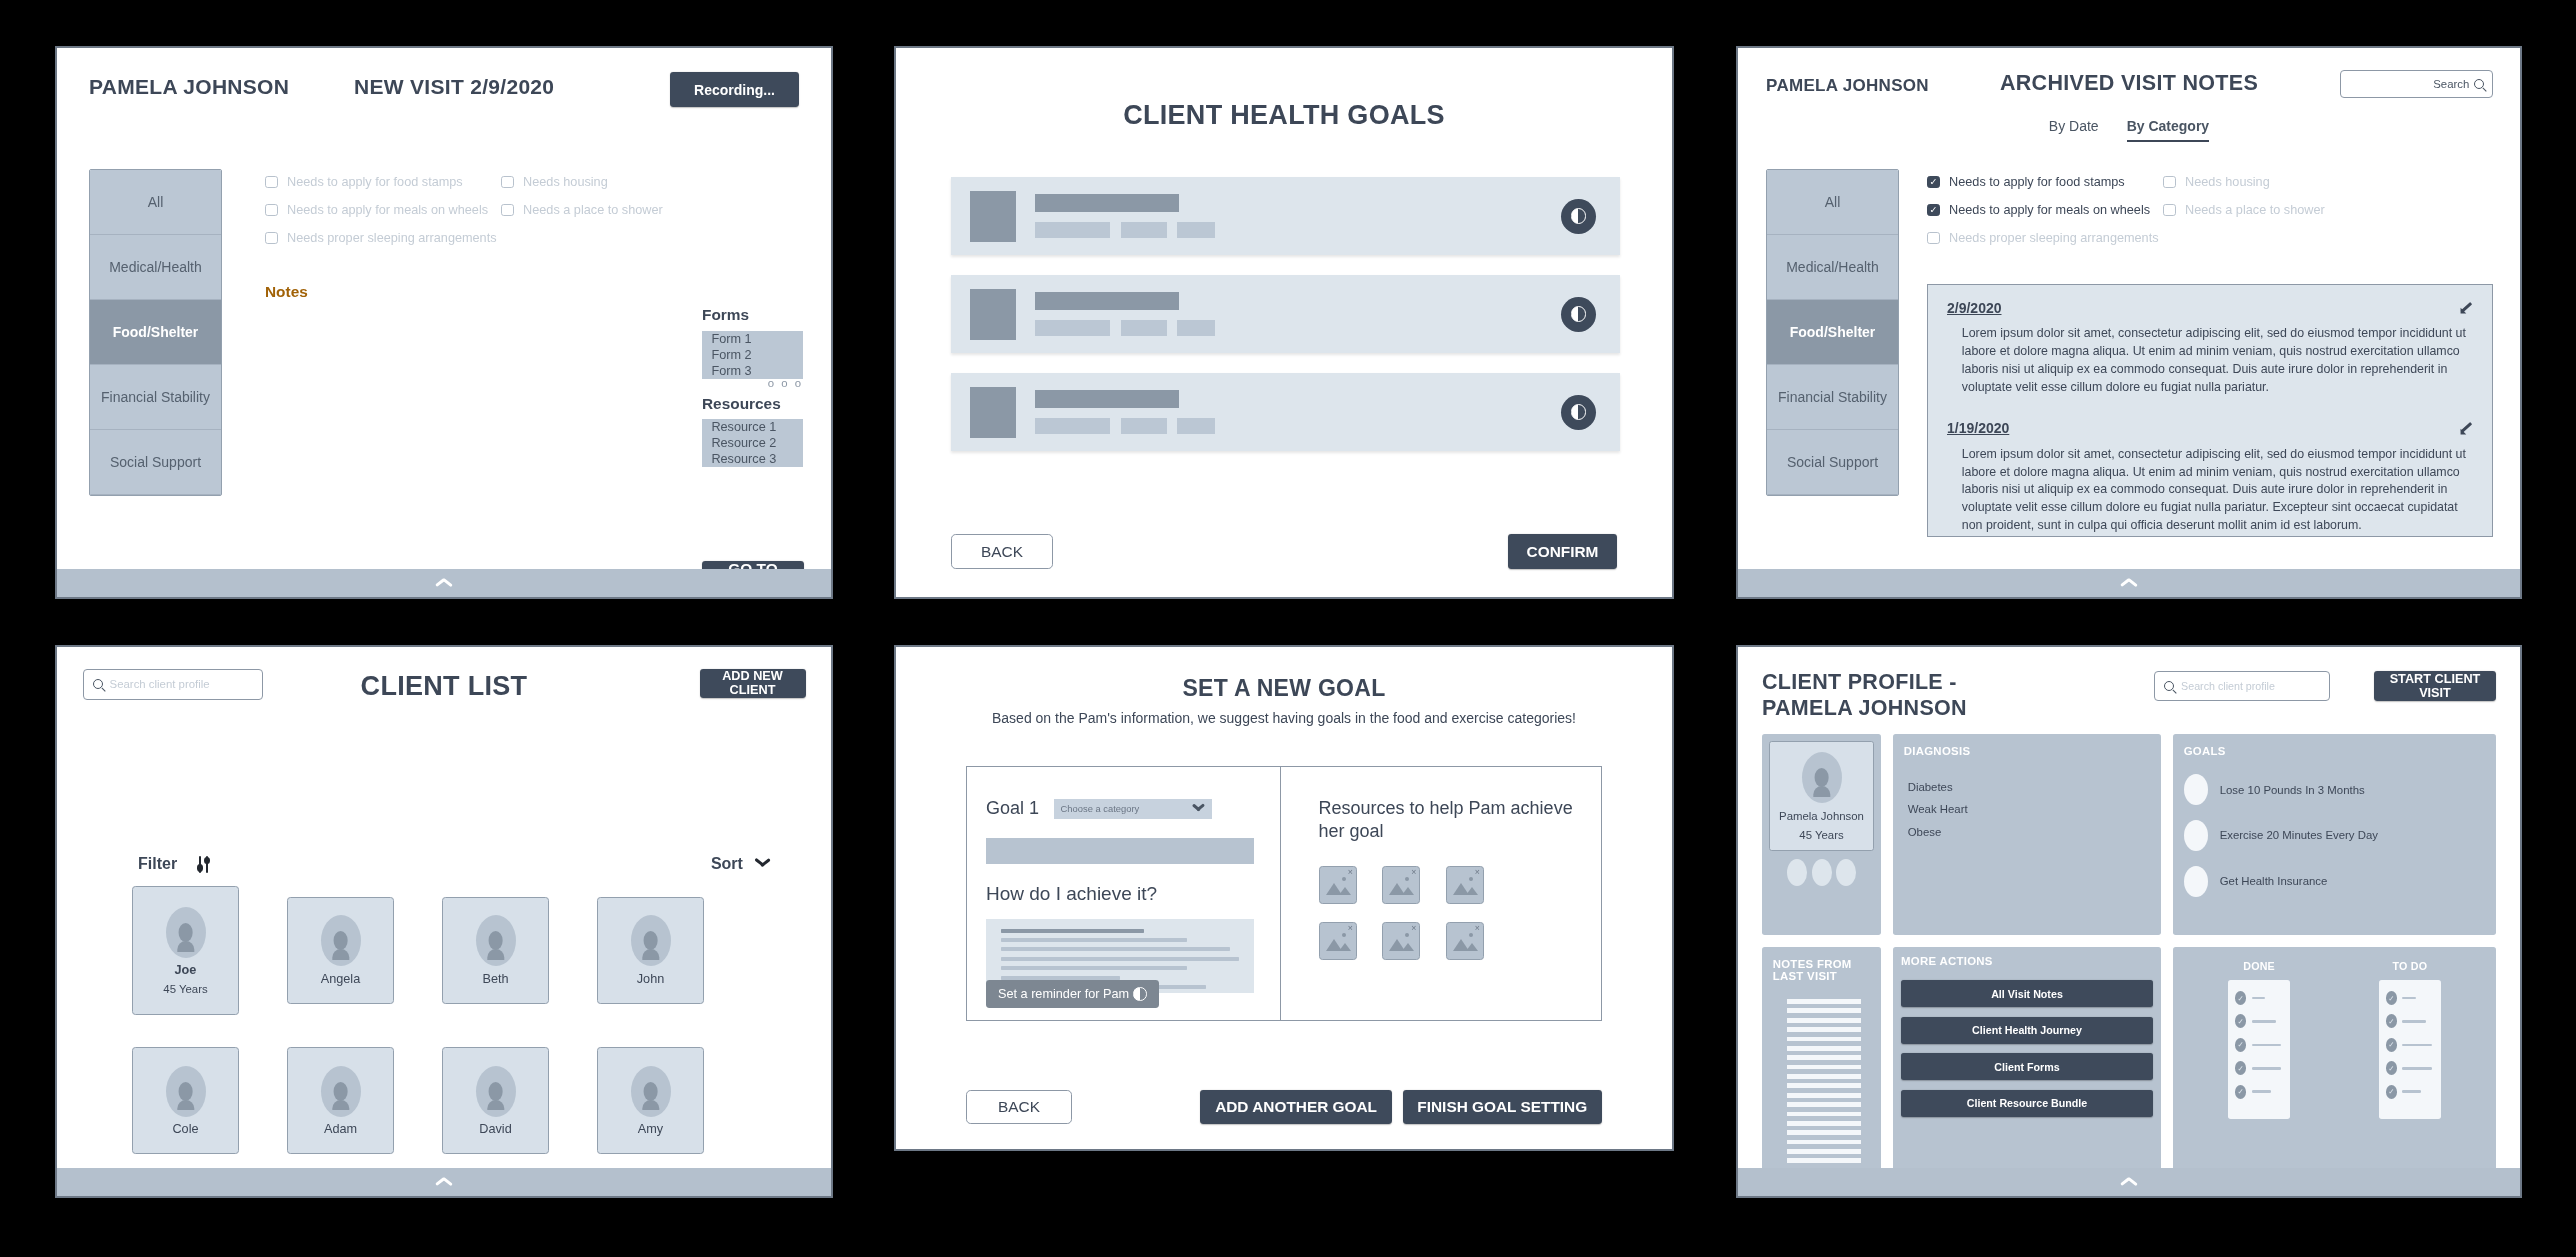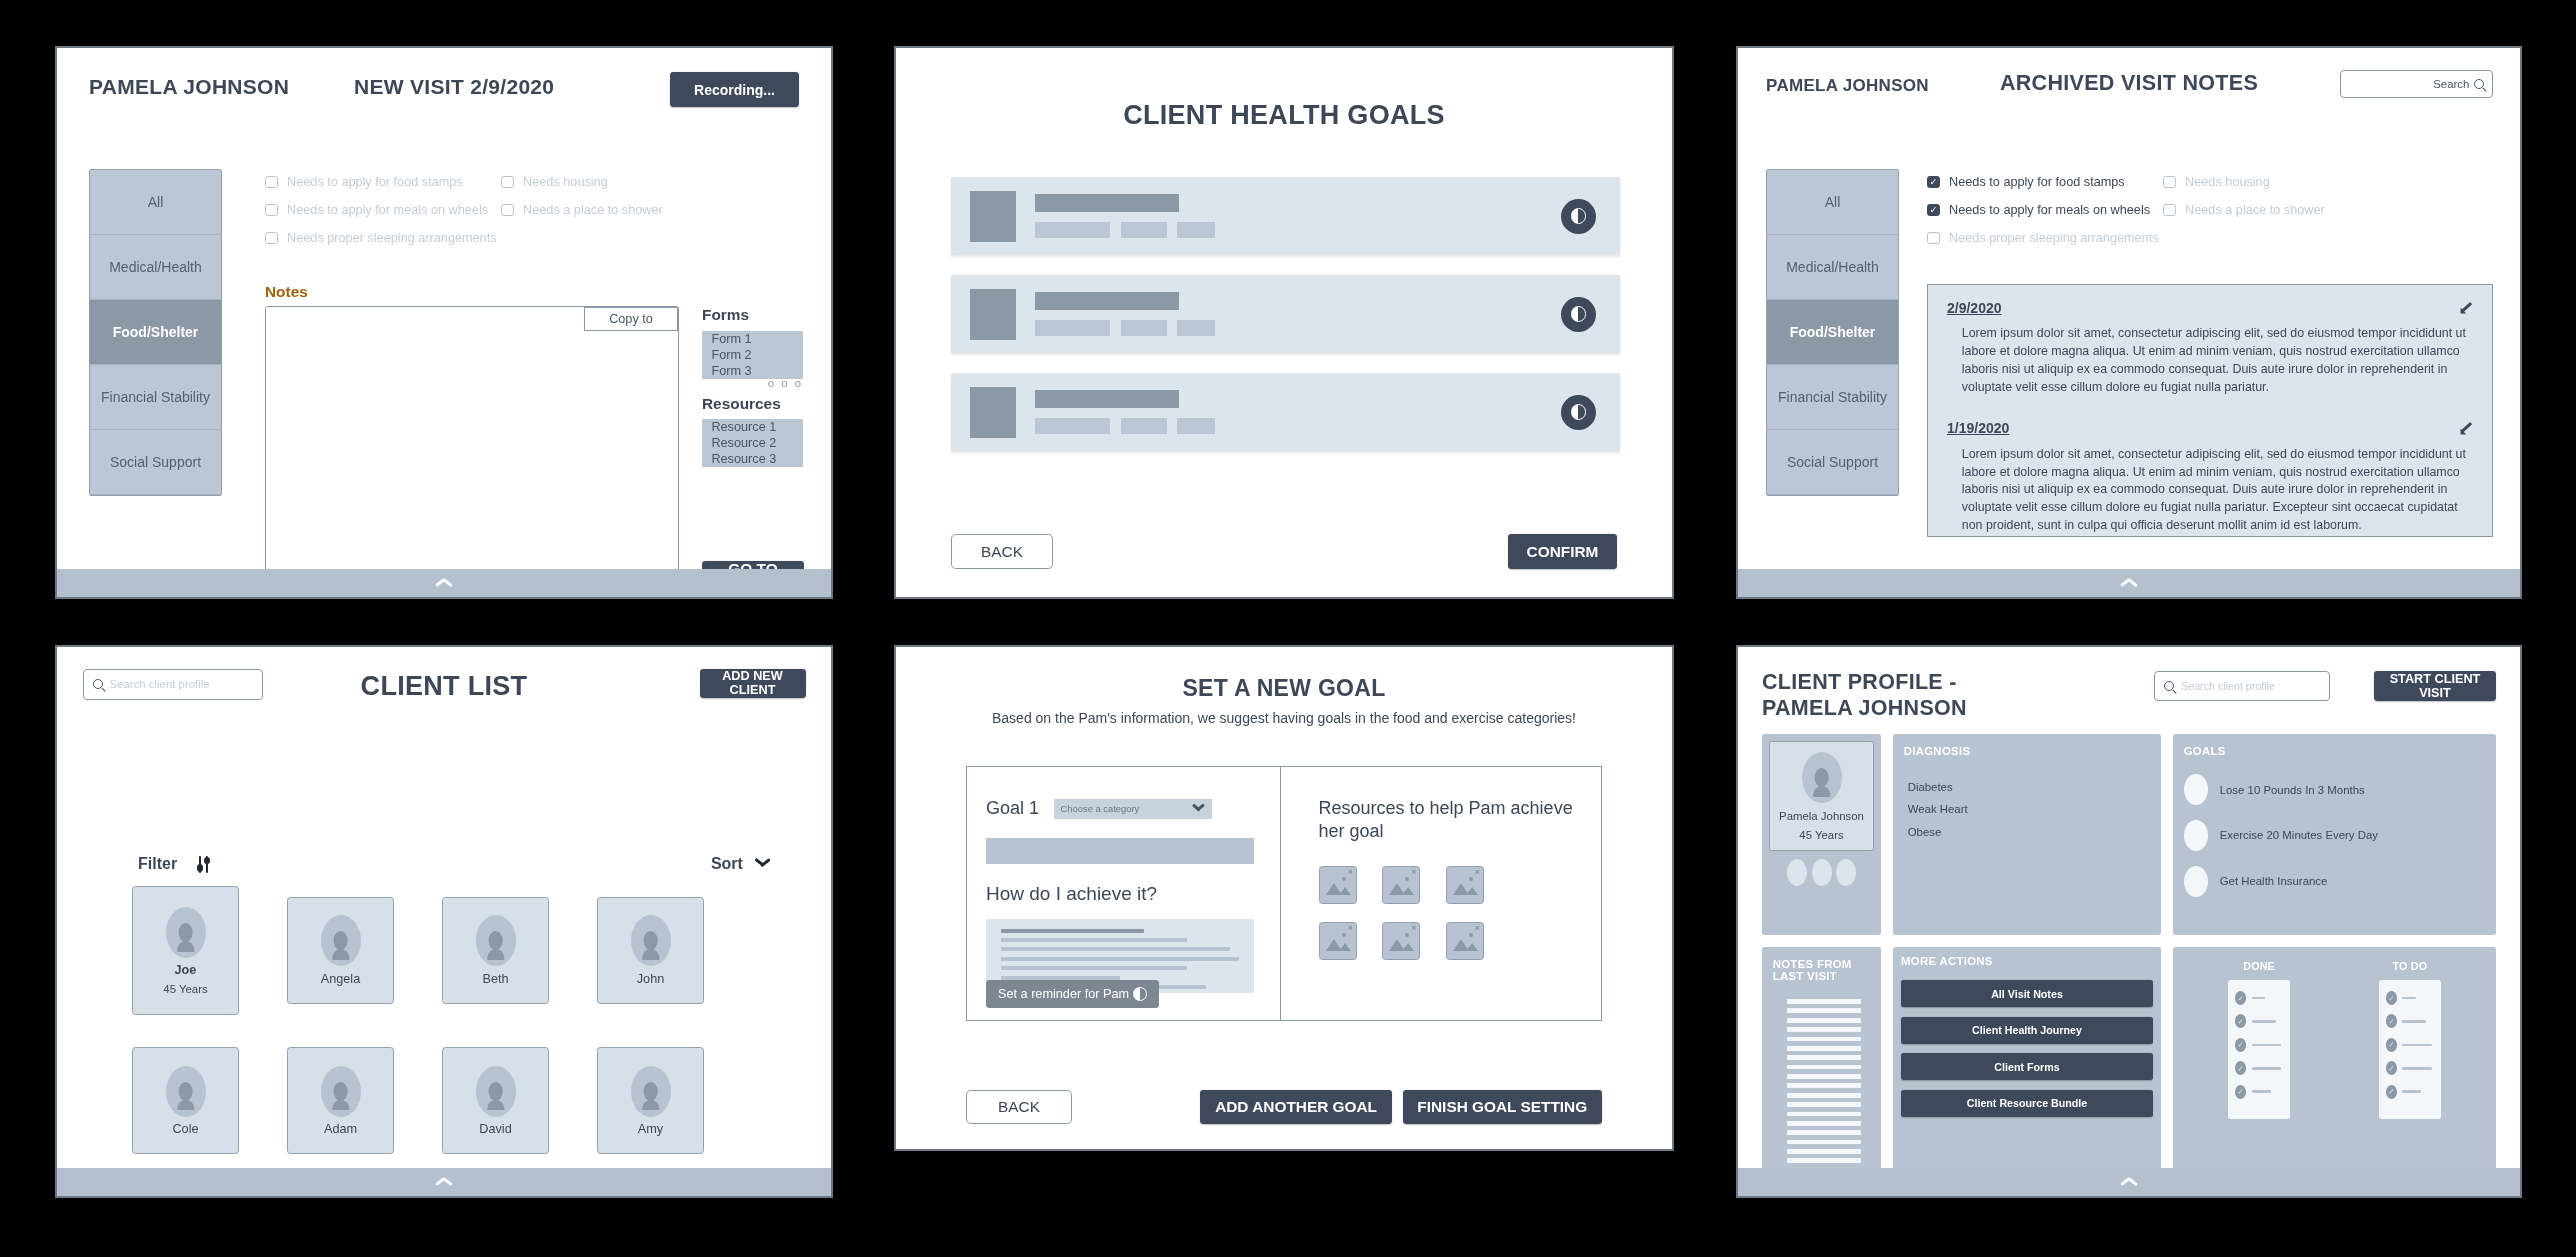--- a/index.html
+++ b/index.html
@@ -407,23 +407,20 @@
             <span class="cb-label">Needs housing</span>
           </div>
           <div class="cb-row">
             <span class="cb-box"></span>
             <span class="cb-label">Needs a place to shower</span>
           </div>
         </div>
       </div>
 
       <div class="notes-label">Notes</div>
-      <div class="notes-box">
-        <div class="copy-to">Copy to</div>
-      </div>
 
       <div class="rail">
         <div class="rail-title">Forms</div>
         <div class="rail-chip">Form 1</div>
         <div class="rail-chip">Form 2</div>
         <div class="rail-chip">Form 3</div>
         <div class="rail-dots">o o o</div>
         <div class="rail-title" style="margin-top:5.4px;">Resources</div>
         <div class="rail-chip">Resource 1</div>
         <div class="rail-chip">Resource 2</div>
@@ -494,20 +491,24 @@
 
   <div class="frame" id="f-archived">
     <div class="frame-body">
       <div class="hdr-title name">PAMELA JOHNSON</div>
       <div class="hdr-title title">ARCHIVED VISIT NOTES</div>
       <div class="search-box">
         <span class="txt">Search</span>
         <span class="mag"></span>
       </div>
 
+      <div class="tabs">
+        <div class="tab">By Date</div>
+        <div class="tab active">By Category</div>
+      </div>
 
       <div class="sidebar">
         <div class="side-item">All</div>
         <div class="side-item">Medical/Health</div>
         <div class="side-item active">Food/Shelter</div>
         <div class="side-item">Financial Stability</div>
         <div class="side-item">Social Support</div>
         <div class="side-item">Education</div>
       </div>
 

